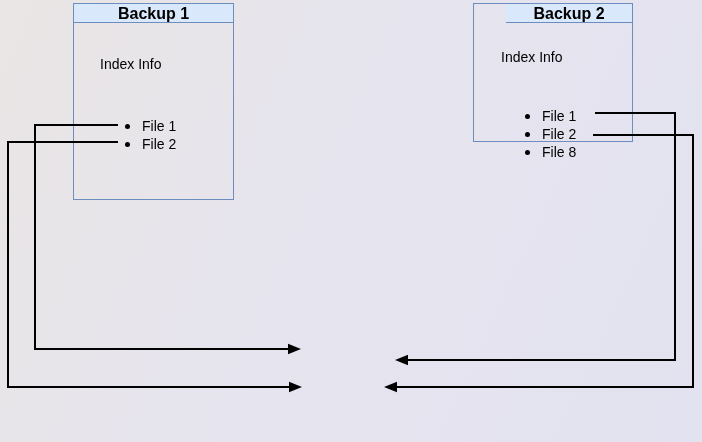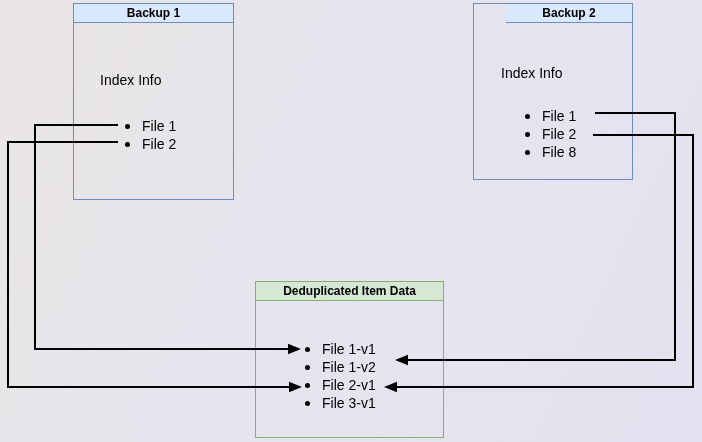--- a/index.html
+++ b/index.html
@@ -18,34 +18,33 @@
     position: absolute;
     box-sizing: border-box;
     background: transparent;
   }
   .box.blue  { border: 1.5px solid #6c8ebf; }
   .box.green { border: 1.5px solid #82b366; }
   .box-header {
     box-sizing: border-box;
     width: 100%;
     text-align: center;
-    font-size: 12px;
+    font-size: 16px;
     font-weight: bold;
     color: #000;
     line-height: 19px;
     height: 19px;
   }
   .blue .box-header  { background: #dae8fc; border-bottom: 1.5px solid #6c8ebf; }
   .green .box-header { background: #d5e8d4; border-bottom: 1.5px solid #82b366; }
   .subtitle {
     position: absolute;
     font-size: 14px;
     color: #000;
     white-space: nowrap;
-    margin-top: 16px;
   }
   ul.list {
     position: absolute;
     margin: 0;
     padding: 0;
     list-style: none;
   }
   li.row {
     height: 18px;
     display: flex;
@@ -90,60 +89,39 @@
         <span class="dot"></span>
         <span>File 1</span>
       </li>
       <li class="row">
         <span class="dot"></span>
         <span>File 2</span>
       </li>
     </ul>
   </div>
 
-  <div class="box blue" style="left:473px; top:3px; width:160px; height:177px;padding-left:32px;">
+  <div class="box blue" style="left:473px; top:3px; width:160px; height:139px;padding-left:32px;">
     <div class="box-header">Backup 2</div>
     <div class="subtitle" style="left:27px; top:45px;">Index Info</div>
     <ul class="list" style="left:51px; top:103px;">
       <li class="row">
         <span class="dot"></span>
         <span>File 1</span>
       </li>
       <li class="row">
         <span class="dot"></span>
         <span>File 2</span>
       </li>
       <li class="row">
         <span class="dot"></span>
         <span>File 8</span>
       </li>
     </ul>
   </div>
 
-  <div class="box green" style="left:255px; top:281px; width:189px; height:157px;">
-    <div class="box-header">Deduplicated Item Data</div>
-    <ul class="list" style="left:49px; top:58px;">
-      <li class="row">
-        <span class="dot"></span>
-        <span>File 1-v1</span>
-      </li>
-      <li class="row">
-        <span class="dot"></span>
-        <span>File 1-v2</span>
-      </li>
-      <li class="row">
-        <span class="dot"></span>
-        <span>File 2-v1</span>
-      </li>
-      <li class="row">
-        <span class="dot"></span>
-        <span>File 3-v1</span>
-      </li>
-    </ul>
-  </div>
 
   <svg class="wires" viewBox="0 0 702 442" xmlns="http://www.w3.org/2000/svg">
 
     <g>
       <path class="shaft" d="M118 125 H35 V349 H289"></path>
       <path class="head" d="M301 349 L288 343.8 L288 354.2 Z"></path>
     </g>
 
     <g>
       <path class="shaft" d="M118 142 H8 V387 H290"></path>

